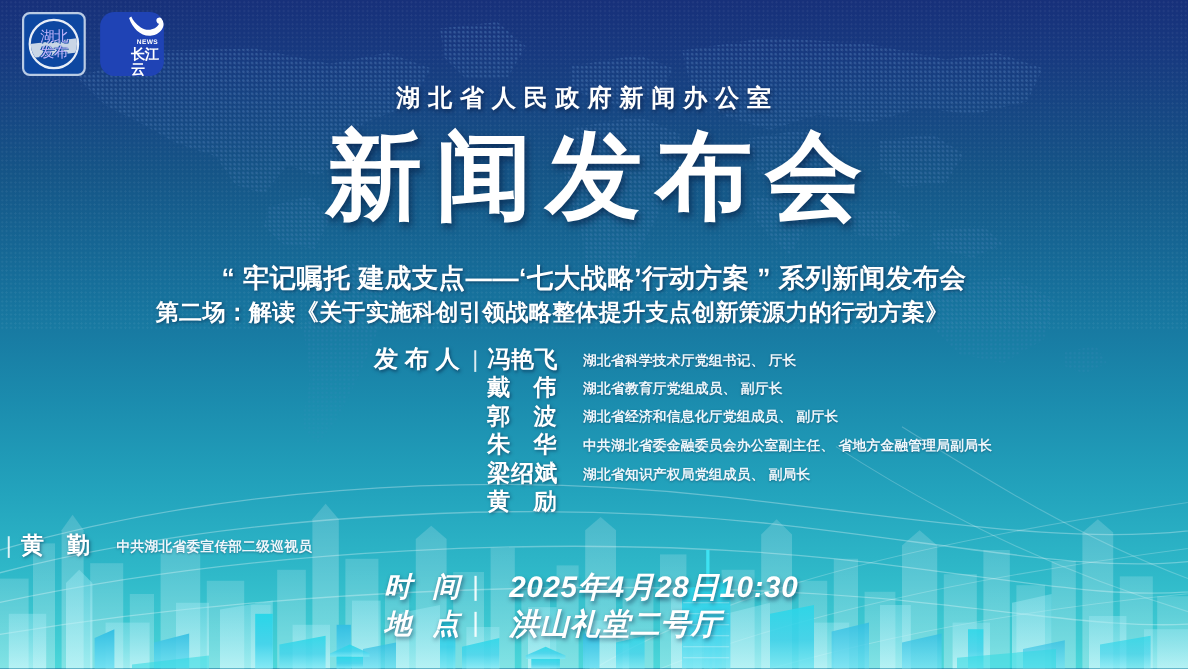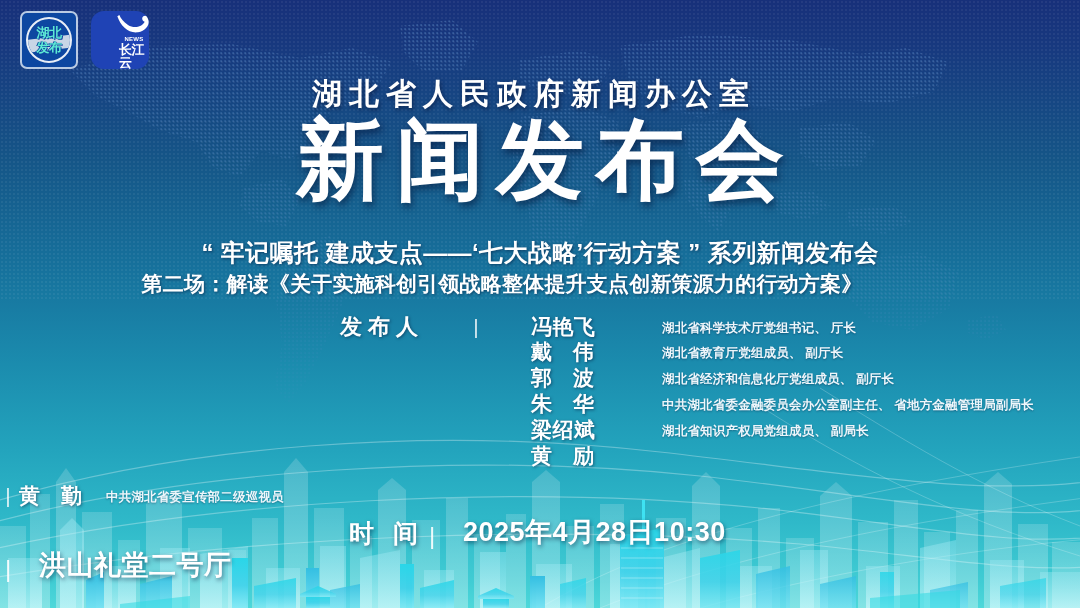--- a/index.html
+++ b/index.html
@@ -71,21 +71,21 @@
   }
   .logo-hb .ring:before{
     content:"";
     position:absolute; left:-4px; top:18px;
     width:54px; height:13px;
     background:#c9d6e6;
     transform:skewY(-7deg);
   }
   .logo-hb .t1,.logo-hb .t2{
     position:relative; z-index:2;
-    color:#5eead4; font-weight:bold; line-height:1;
+    color:#c4b5fd; font-weight:normal; line-height:1;
     font-size:13px; letter-spacing:-.5px;
     text-shadow:0 0 1px #0d47a1,1px 1px 0 #0d47a1,-1px 0 0 #0d47a1;
   }
   .logo-hb .t1{ margin-bottom:2px; }
 
   .logo-cj{
     width:58px; height:58px; border-radius:13px;
     background:#1f43b5;
     position:relative; overflow:hidden;
     display:flex; flex-direction:column;
@@ -100,21 +100,21 @@
     color:#fff; font-size:13px; font-weight:bold;
     letter-spacing:-.5px; line-height:1; margin-top:1px;
   }
 
   
   .content{ position:relative; z-index:15; }
 
   .org{
     position:absolute; left:0; top:74px; width:1061px;
     text-align:center;
-    color:#ffffff; font-size:30px; font-weight:bold;
+    color:#ffffff; font-size:22px; font-weight:bold;
     letter-spacing:7px; text-indent:7px;
     text-shadow:1px 2px 4px rgba(0,10,40,.55);
   }
 
   .headline{
     position:absolute; left:0; top:113px; width:1080px;
     text-align:center;
     color:#ffffff; font-size:88px; font-weight:bold;
     letter-spacing:12px; text-indent:12px; line-height:1.06;
     text-shadow:2px 4px 7px rgba(0,12,45,.5);
@@ -159,25 +159,25 @@
   }
   .row .nm.sp{ letter-spacing:0; }
   .row .ttl{
     flex:1 1 auto;
     color:#eef6fb; font-size:12.5px; font-weight:bold;
     letter-spacing:.2px; white-space:nowrap;
     padding-left:8px; position:relative; top:-2px;
     text-shadow:0 1px 2px rgba(0,12,45,.35);
   }
 
-  .r-speaker{ height:26px;gap:44px; }
+  .r-speaker{ height:26px; }
   .r-host{ height:26px; margin-top:14px; }
 
   
-  .kv{ display:flex; align-items:flex-end; }
+  .kv{ display:flex; align-items:center;font-style:italic; }
   .kv .lbl{
     width:424px; text-align:right; flex:0 0 424px;
     color:#fff; font-size:25px; font-weight:bold;
     letter-spacing:6px; text-indent:6px;
     text-shadow:1px 2px 4px rgba(0,12,45,.5);
   }
   .kv .bar{
     flex:0 0 16px; text-align:center;
     color:rgba(255,255,255,.9); font-size:24px; font-weight:300;
   }
@@ -460,19 +460,20 @@
         <span class="ttl">中共湖北省委宣传部二级巡视员</span>
       </div>
 
       <div class="kv r-time">
         <span class="lbl">时 间</span>
         <span class="bar">|</span>
         <span class="val">2025年4月28日10:30</span>
       </div>
 
       <div class="kv r-place">
+        <span class="lbl">地 点</span>
         <span class="bar">|</span>
         <span class="val">洪山礼堂二号厅</span>
       </div>
 
     </div>
   </div>
 </div>
 
 </body></html>

